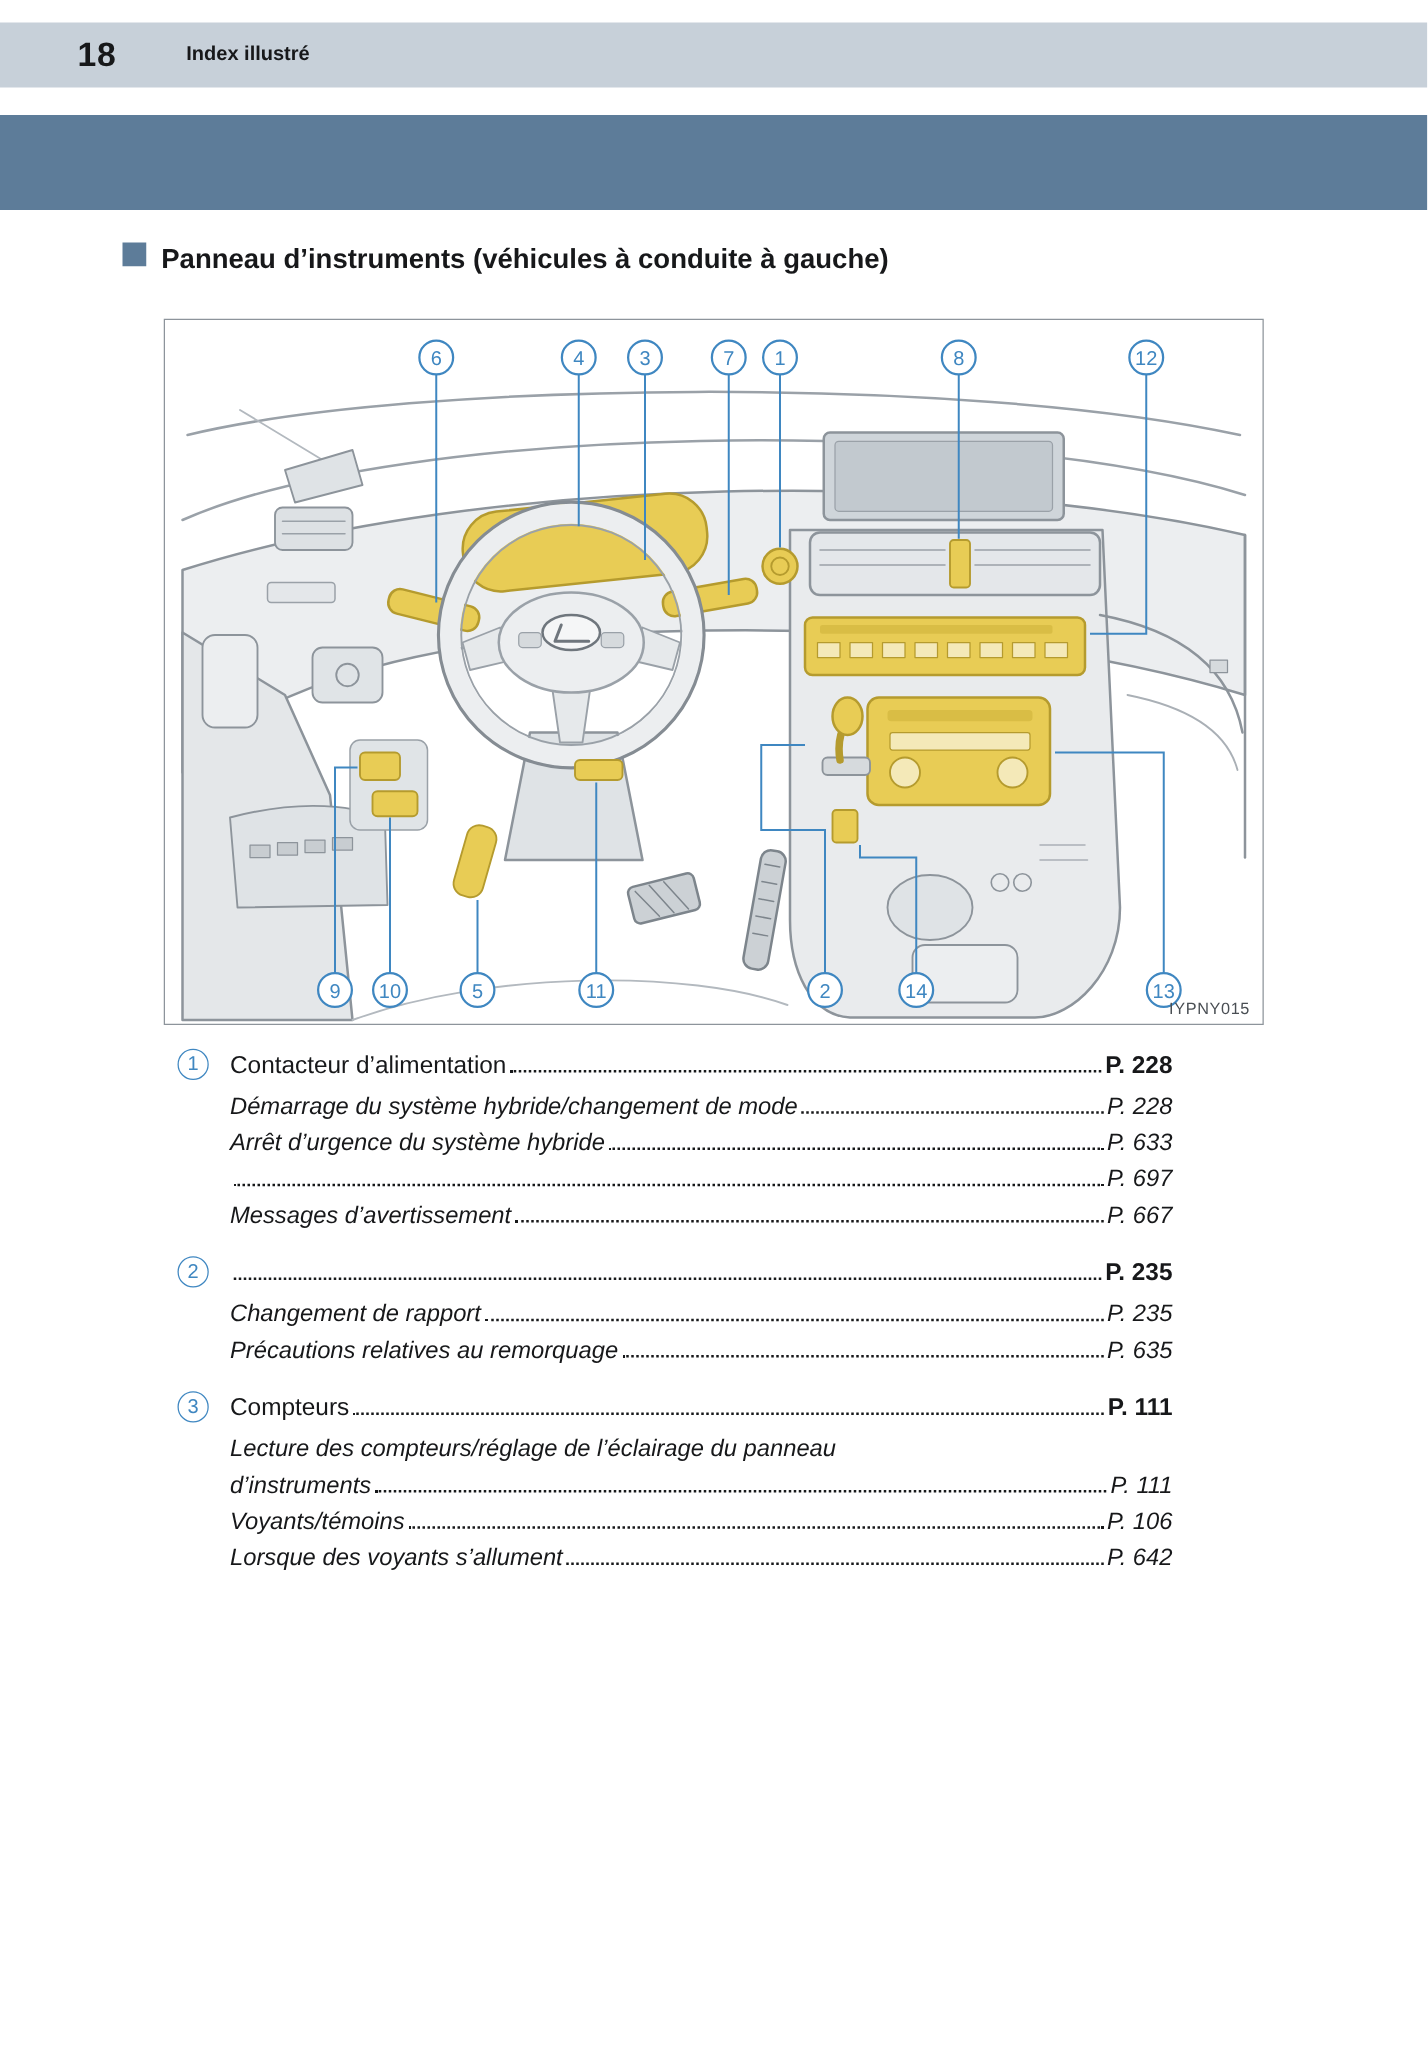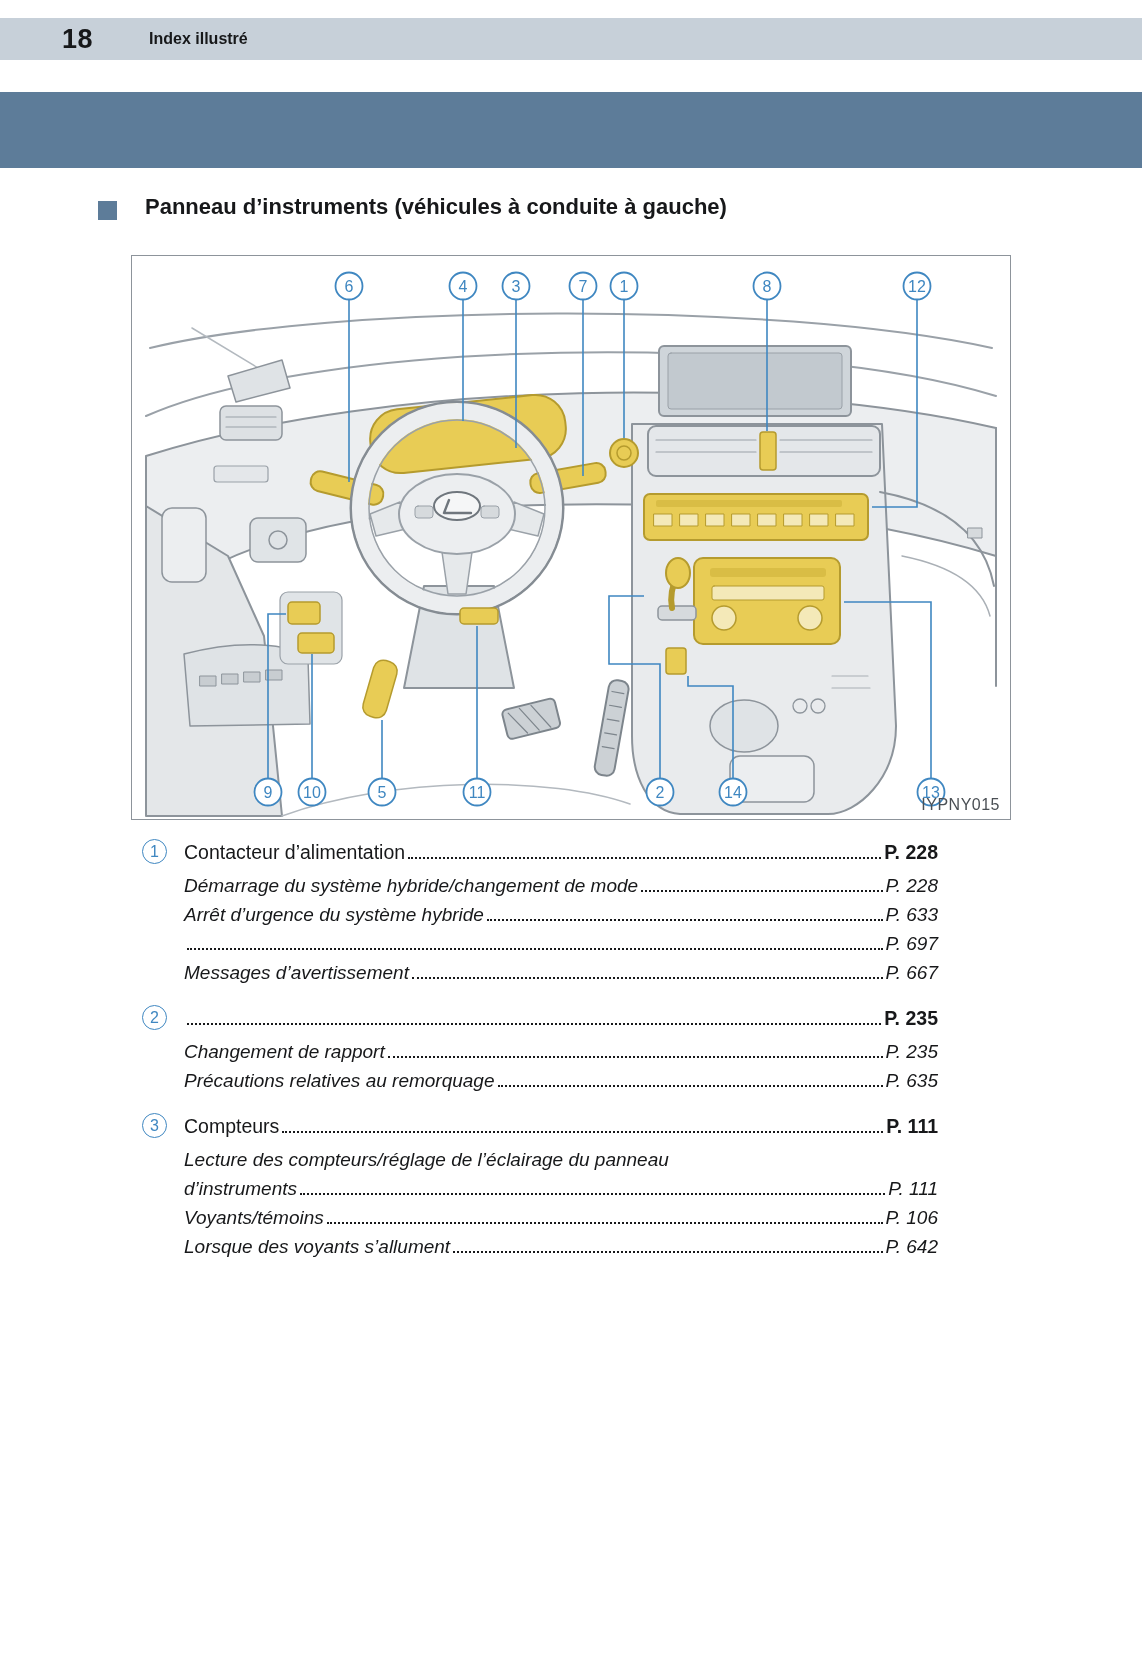--- a/index.html
+++ b/index.html
@@ -1,33 +1,33 @@
 <!DOCTYPE html>
 <html><head>
 <meta charset="utf-8">
 <style>
   * { box-sizing: border-box; }
   html,body { margin:0; padding:0; background:#ffffff; }
   body { font-family:"Liberation Sans", sans-serif; color:#17181a; }
   .page { position:relative; width:1142px; height:1654px; background:#fff; overflow:hidden; }
 
   
-  .topbar { position:absolute; left:0; top:18px; width:100%; height:42px; background:#c7d0d9; display:flex; align-items:center; }
+  .topbar { position:absolute; left:0; top:18px; width:100%; height:52px; background:#c7d0d9; display:flex; align-items:center; }
   .pagenum { font-size:27px; font-weight:bold; margin-left:62px; letter-spacing:.5px; }
   .sectionname { font-size:16px; font-weight:bold; margin-left:56px; }
   .band { position:absolute; left:0; top:92px; width:100%; height:76px; background:#5d7c99; }
 
   
-  .heading { position:absolute; left:98px; top:194px; display:flex; align-items:flex-end; gap:28px; }
+  .heading { position:absolute; left:98px; top:194px; display:flex; align-items:flex-start; gap:12px; }
   .sq { width:19px; height:19px; background:#5d7c99; flex:0 0 auto; }
   .heading h1 { font-size:22px; margin:0; font-weight:bold; }
 
   
   .figure { position:absolute; left:131px; top:255px; width:880px; height:565px; border:1px solid #8d949b; background:#fff; }
-  .figcode { position:absolute; right:10px; bottom:5px; font-size:16px; color:#4a4f54; letter-spacing:.5px; }
+  .figcode { position:absolute; right:10px; bottom:5px; font-size:13px; color:#4a4f54; letter-spacing:.5px; }
 
   
   .index { position:absolute; left:140px; top:838px; width:798px; }
   .group { margin-bottom:17px; }
   .row { display:flex; align-items:baseline; line-height:29px; }
   .row.main { position:relative; padding-left:44px; margin-bottom:4px; }
   .cnum { position:absolute; left:2px; top:1px; width:25px; height:25px; border:1.6px solid #3f87c1; border-radius:50%;
           color:#3f87c1; font-size:16px; display:flex; align-items:center; justify-content:center; }
   .row.main .lbl { font-weight:normal; font-size:19.5px; }
   .row.sub { padding-left:44px; font-size:19px;font-style:italic; }

